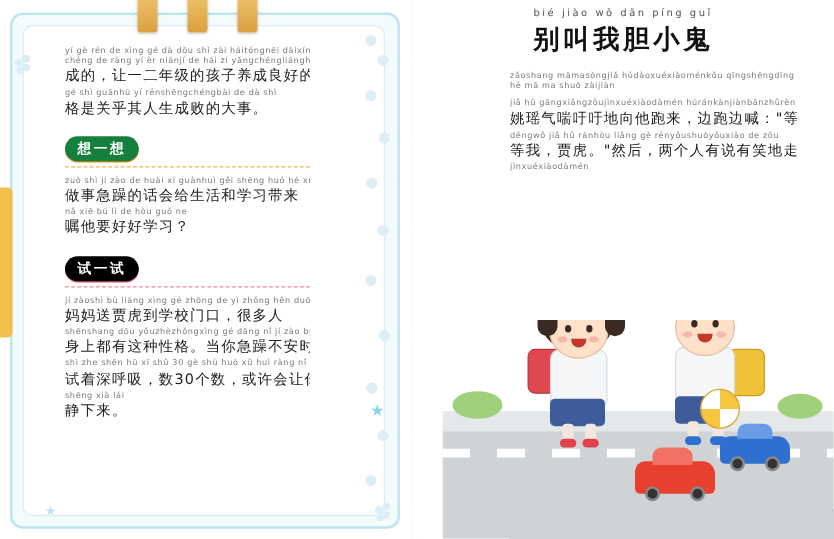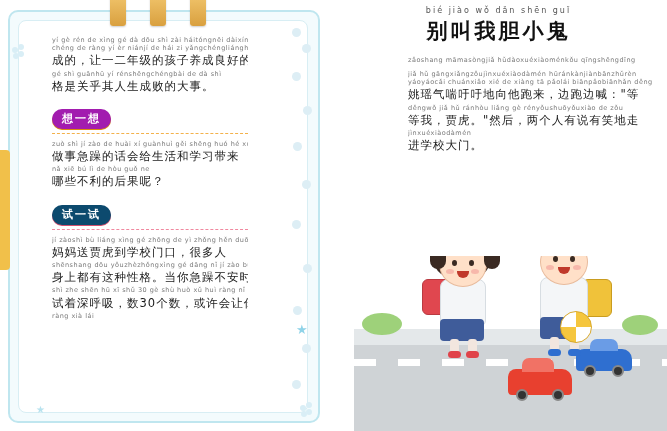--- a/index.html
+++ b/index.html
@@ -85,30 +85,30 @@
     font-family:"DejaVu Sans", sans-serif;
     white-space:nowrap;
     overflow:hidden;
   }
   .section{
     margin-top:12px;
     margin-bottom:6px;
   }
   .sec-badge{
     display:inline-block;
-    background:#a21caf;
+    background:#15803d;
     color:#ffffff;
     font-size:11px;
     font-weight:bold;
     padding:2px 10px 3px 10px;
     border-radius:12px;
     letter-spacing:2px;
     box-shadow:0 1px 0 #d98a12;
   }
-  .sec-badge.pink{background:#0c4a6e;box-shadow:0 1px 0 #d24f6e;}
+  .sec-badge.pink{background:#000000;box-shadow:0 1px 0 #d24f6e;}
   .underline{
     border-bottom:1px dashed #f3b14a;
     height:1px;margin:3px 0 6px 0;
   }
   .underline.pink{border-bottom:1px dashed #f0889f;}
   .star{
     position:absolute;color:#8fd3e8;font-size:13px;
   }
   .flower{
     position:absolute;width:13px;height:13px;
@@ -271,57 +271,57 @@
         <span class="pin">gé shì guānhū yí rénshēngchéngbài de dà shì</span>
         <span class="hz">格是关乎其人生成败的大事。</span>
       </div>
 
       <div class="section">
         <span class="sec-badge">想一想</span>
         <div class="underline"></div>
         <span class="pin">zuò shì jí zào de huài xí guànhuì gěi shēng huó hé xué xí dài lái</span>
         <span class="hz">做事急躁的话会给生活和学习带来</span>
         <span class="pin">nǎ  xiē bú lì de hòu guǒ ne</span>
-        <span class="hz">哪些不利的后果呢？</span>
+        <span class="hz">嘱他要好好学习？</span>
       </div>
 
       <div class="section">
         <span class="sec-badge pink">试一试</span>
         <div class="underline pink"></div>
         <span class="pin">jí zàoshì bù liáng xìng gé zhōng de yì zhǒng  hěn duō rén</span>
         <span class="hz">妈妈送贾虎到学校门口，很多人</span>
         <span class="pin">shēnshang dōu yǒuzhèzhǒngxìng gé  dāng nǐ jí zào bù ān shí</span>
         <span class="hz">身上都有这种性格。当你急躁不安时，</span>
         <span class="pin">shì zhe shēn hū xī  shǔ 30 gè shù  huò xǔ huì ràng nǐ píng</span>
         <span class="hz">试着深呼吸，数30个数，或许会让你平</span>
-        <span class="pin">ràng xià lái</span>
+        <span class="pin">shēng xià lái</span>
+        <span class="hz">静下来。</span>
       </div>
 
     </div>
   </div>
 
   <div class="spine"></div>
 
   <div class="right-page">
 
     <div class="right-title">
-      <span class="title-pin">bié jiào wǒ dǎn shēn guǐ</span>
+      <span class="title-pin">bié jiào wǒ dǎn píng guǐ</span>
       <span class="title-hz">别叫我胆小鬼</span>
     </div>
 
     <div class="right-col">
       <span class="pin">zǎoshang  māmasòngjiǎ hǔdàoxuéxiàoménkǒu  qīngshēngdīng</span>
+      <span class="pin">hé mā ma shuō zàijiàn</span>
       <div style="height:6px"></div>
       <span class="pin">jiǎ hǔ gāngxiǎngzǒujìnxuéxiàodàmén   hūránkànjiànbānzhǔrèn</span>
-      <span class="pin">yáoyáocǎi chuánxiǎo  xié de xiàng tā pǎolái   biānpǎobiānhǎn   děng</span>
       <span class="hz">姚瑶气喘吁吁地向他跑来，边跑边喊："等</span>
       <span class="pin">děngwǒ     jiǎ hǔ       ránhòu   liǎng gè rényǒushuōyǒuxiào de zǒu</span>
       <span class="hz">等我，贾虎。"然后，两个人有说有笑地走</span>
       <span class="pin">jìnxuéxiàodàmén</span>
-      <span class="hz">进学校大门。</span>
     </div>
 
     <div class="illus">
       <div class="sky"></div>
       <div class="sidewalk"></div>
       <div class="road"></div>
 
       <div class="bush" style="left:8px;bottom:96px;width:40px;height:22px"></div>
       <div class="bush" style="left:268px;bottom:96px;width:36px;height:20px"></div>
 

